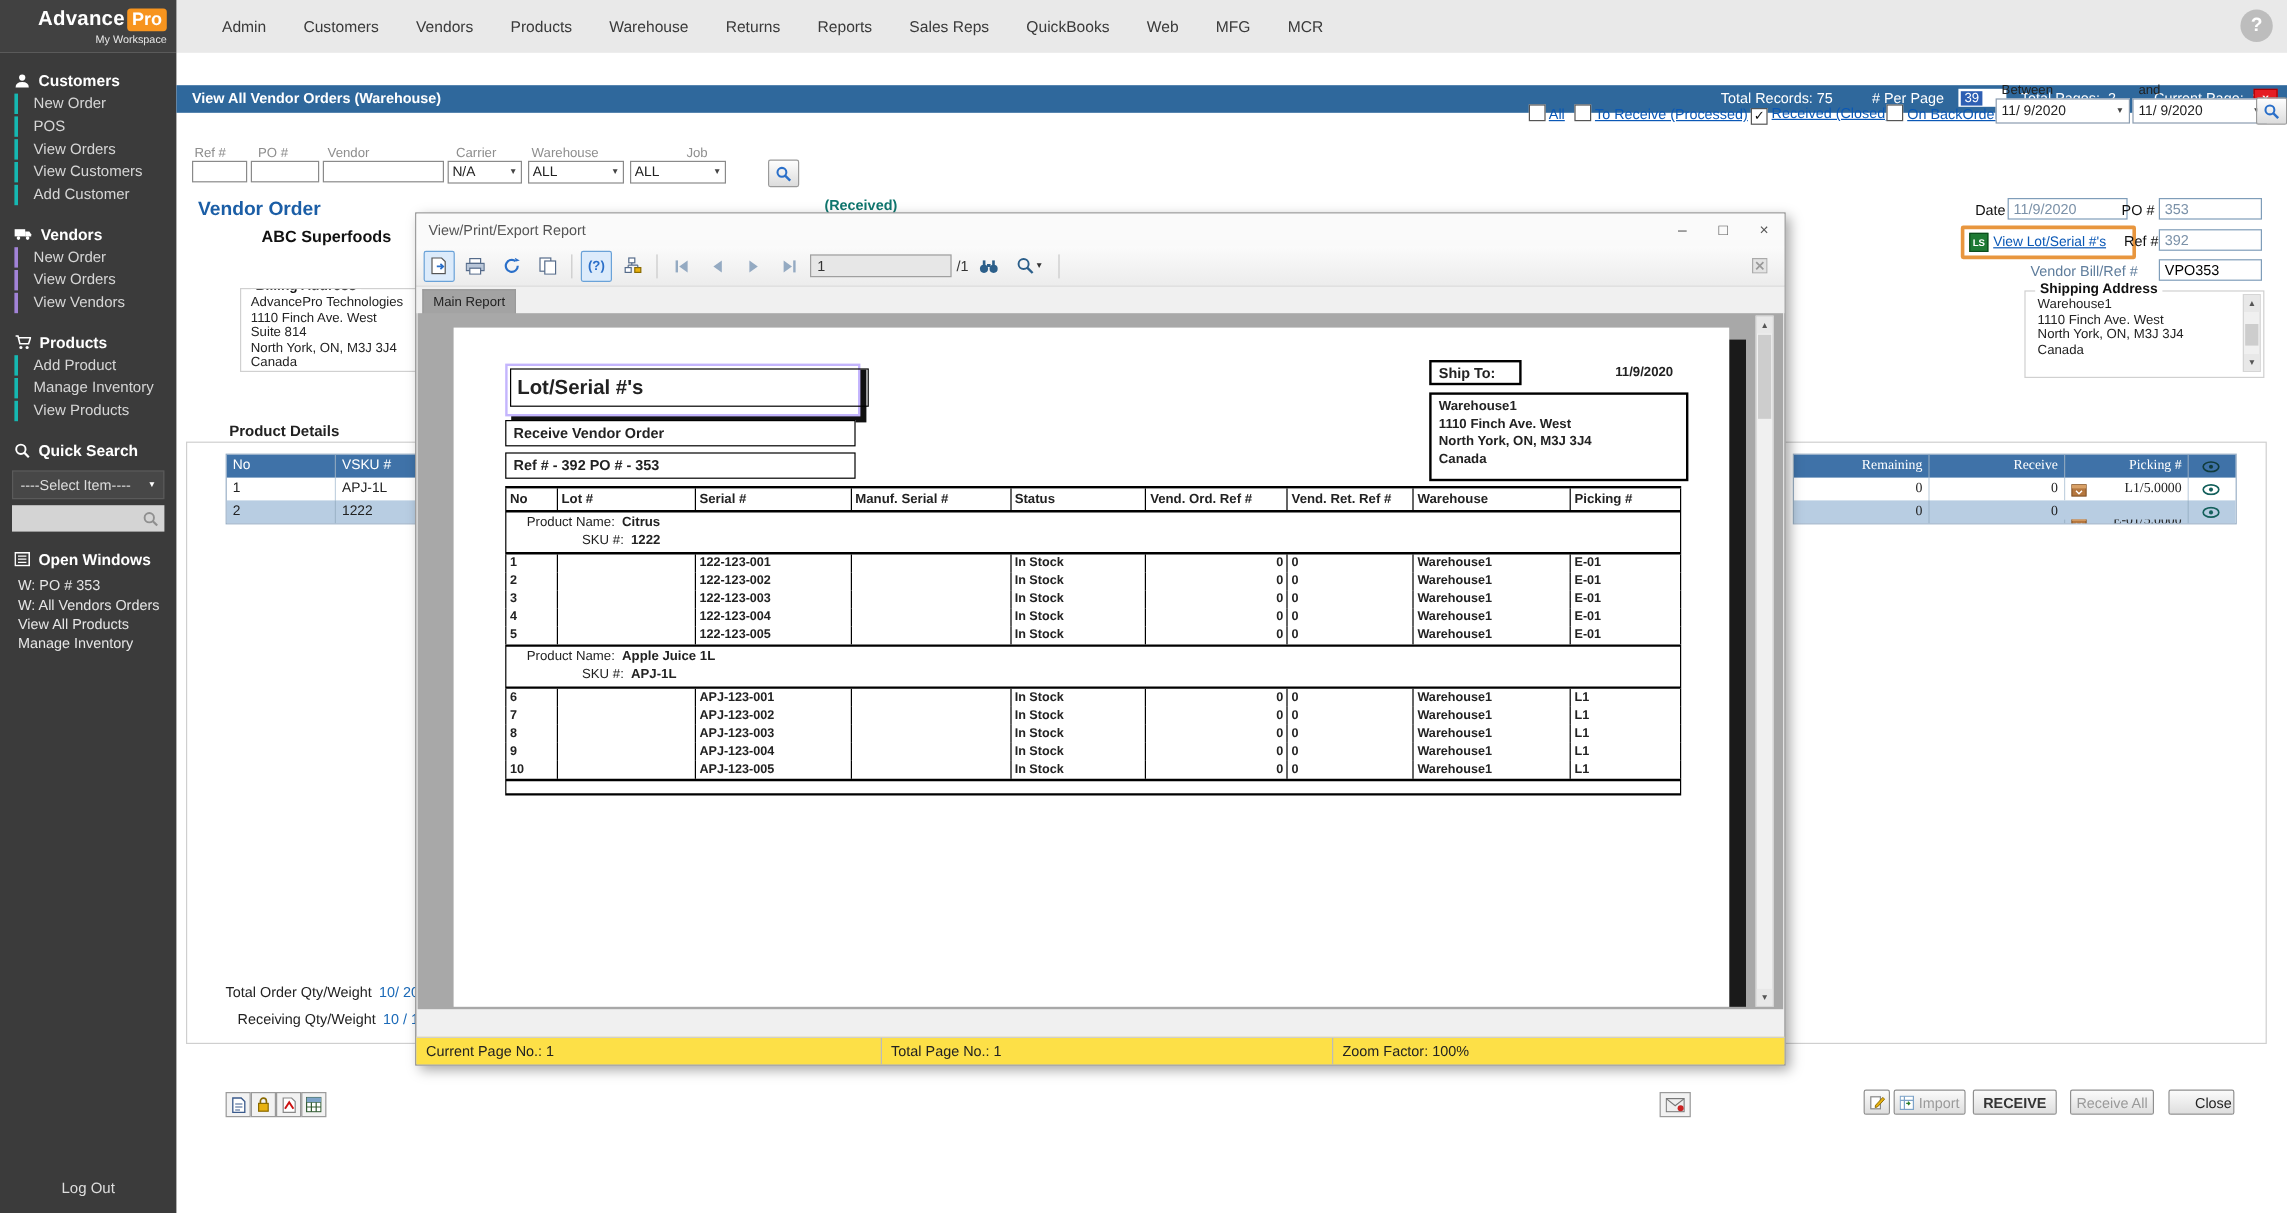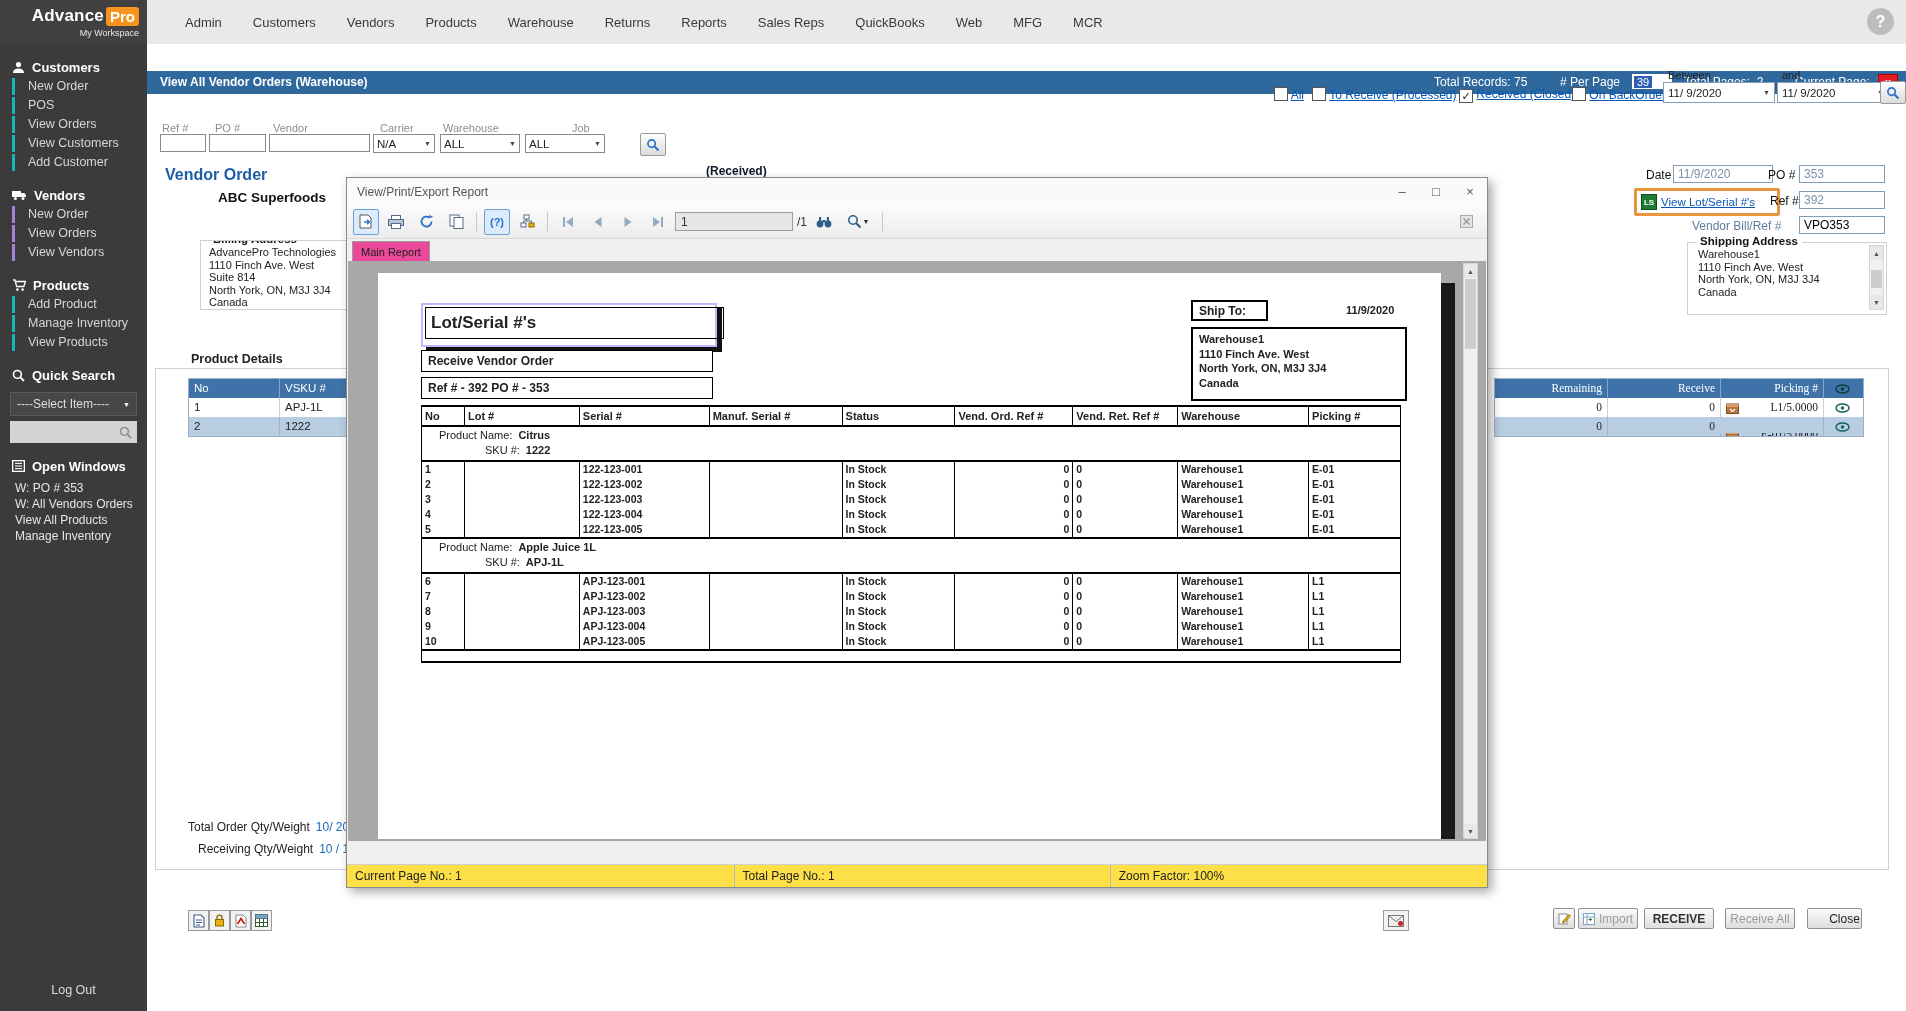--- a/index.html
+++ b/index.html
@@ -53,21 +53,21 @@
 
   
   .flabel{position:absolute;top:122px;font-size:11px;color:#8e8e8e;white-space:nowrap;}
   .finput{position:absolute;top:134px;height:18px;background:#fff;border:1px solid #8a8a8a;box-sizing:border-box;}
   .fselect{position:absolute;top:134px;height:19px;background:#fff;border:1px solid #8a8a8a;box-sizing:border-box;
       display:flex;align-items:center;justify-content:space-between;padding:0 3px;font-size:11.5px;cursor:pointer;}
 
   
   .vo-title{position:absolute;left:165px;top:166px;color:#1b5ea6;font-size:16px;font-weight:bold;}
   .vendor-name{position:absolute;left:218px;top:190px;font-size:13.5px;font-weight:bold;color:#111;}
-  .received-note{position:absolute;left:687px;top:164px;color:#0f172a;font-weight:bold;font-size:12px;z-index:3;margin-left:19px;}
+  .received-note{position:absolute;left:687px;top:164px;color:#0f766e;font-weight:bold;font-size:12px;z-index:3;}
   .fieldset{border:1px solid #d0d0d0;background:#fff;}
   .legend{position:absolute;top:-8px;left:8px;background:#fff;padding:0 4px;font-weight:bold;font-size:11.5px;color:#111;}
   .addr-line{font-size:11px;color:#222;line-height:12.5px;}
 
   
   .panel{position:absolute;left:155px;top:368px;width:1732px;height:500px;border:1px solid #cfcfcf;}
   .pd-title{position:absolute;left:186px;top:352px;background:#fff;padding:0 5px;font-weight:bold;font-size:12.5px;}
   .ptable{position:absolute;border:1px solid #9ab0c6;background:#fff;}
   .prow{display:flex;height:19px;line-height:19px;font-size:11.5px;}
   .prow.head{background:#3f72a8;color:#fff;}
@@ -104,21 +104,21 @@
   .m-title .txt{margin-left:10px;font-size:12px;color:#555;}
   .wbtn{width:34px;height:26px;display:flex;align-items:center;justify-content:center;color:#555;font-size:13px;cursor:pointer;}
   .m-toolbar{position:absolute;left:0;top:27px;width:100%;height:34px;background:linear-gradient(#fbfbfb,#ececec);
       border-bottom:1px solid #d8d8d8;display:flex;align-items:center;gap:4px;padding-left:6px;box-sizing:border-box;}
   .tbtn{width:24px;height:24px;display:flex;align-items:center;justify-content:center;cursor:pointer;border:1px solid transparent;}
   .tbtn.on{border:1px solid #6aa2d8;background:#dcebfb;border-radius:2px;}
   .tsep{width:1px;height:20px;background:#c9c9c9;margin:0 3px;}
   .pageinput{width:118px;height:19px;background:#e7e7e7;border:1px solid #9f9f9f;font-size:12px;color:#333;
       display:flex;align-items:center;padding-left:5px;box-sizing:border-box;}
   .m-tabrow{position:absolute;left:0;top:61px;width:100%;height:22px;background:#f0f0f0;}
-  .m-tab{position:absolute;left:5px;top:2px;height:20px;background:#ec4899;border:1px solid #9a9a9a;border-bottom:none;
+  .m-tab{position:absolute;left:5px;top:2px;height:20px;background:#a3a3a3;border:1px solid #9a9a9a;border-bottom:none;
       font-size:11px;display:flex;align-items:center;padding:0 8px;cursor:pointer;}
   .m-view{position:absolute;left:1px;top:83px;width:1138px;height:580px;background:#a8a8a8;overflow:hidden;}
   .m-status{position:absolute;left:0;bottom:0;width:100%;height:23px;background:#fde047;border-top:1px solid #cfcfcf;
       display:flex;font-size:12px;color:#222;box-sizing:border-box;}
   .m-status div{border-right:1px solid #bbb;display:flex;align-items:center;padding-left:8px;box-sizing:border-box;}
 
   
   .page{position:absolute;left:30px;top:12px;width:1063px;height:566px;background:#fff;}
   .page-shadow{position:absolute;left:1093px;top:22px;width:14px;height:556px;background:#1a1a1a;}
   .rbox{position:absolute;border:2px solid #000;background:#fff;display:flex;align-items:center;padding-left:6px;box-sizing:border-box;}

